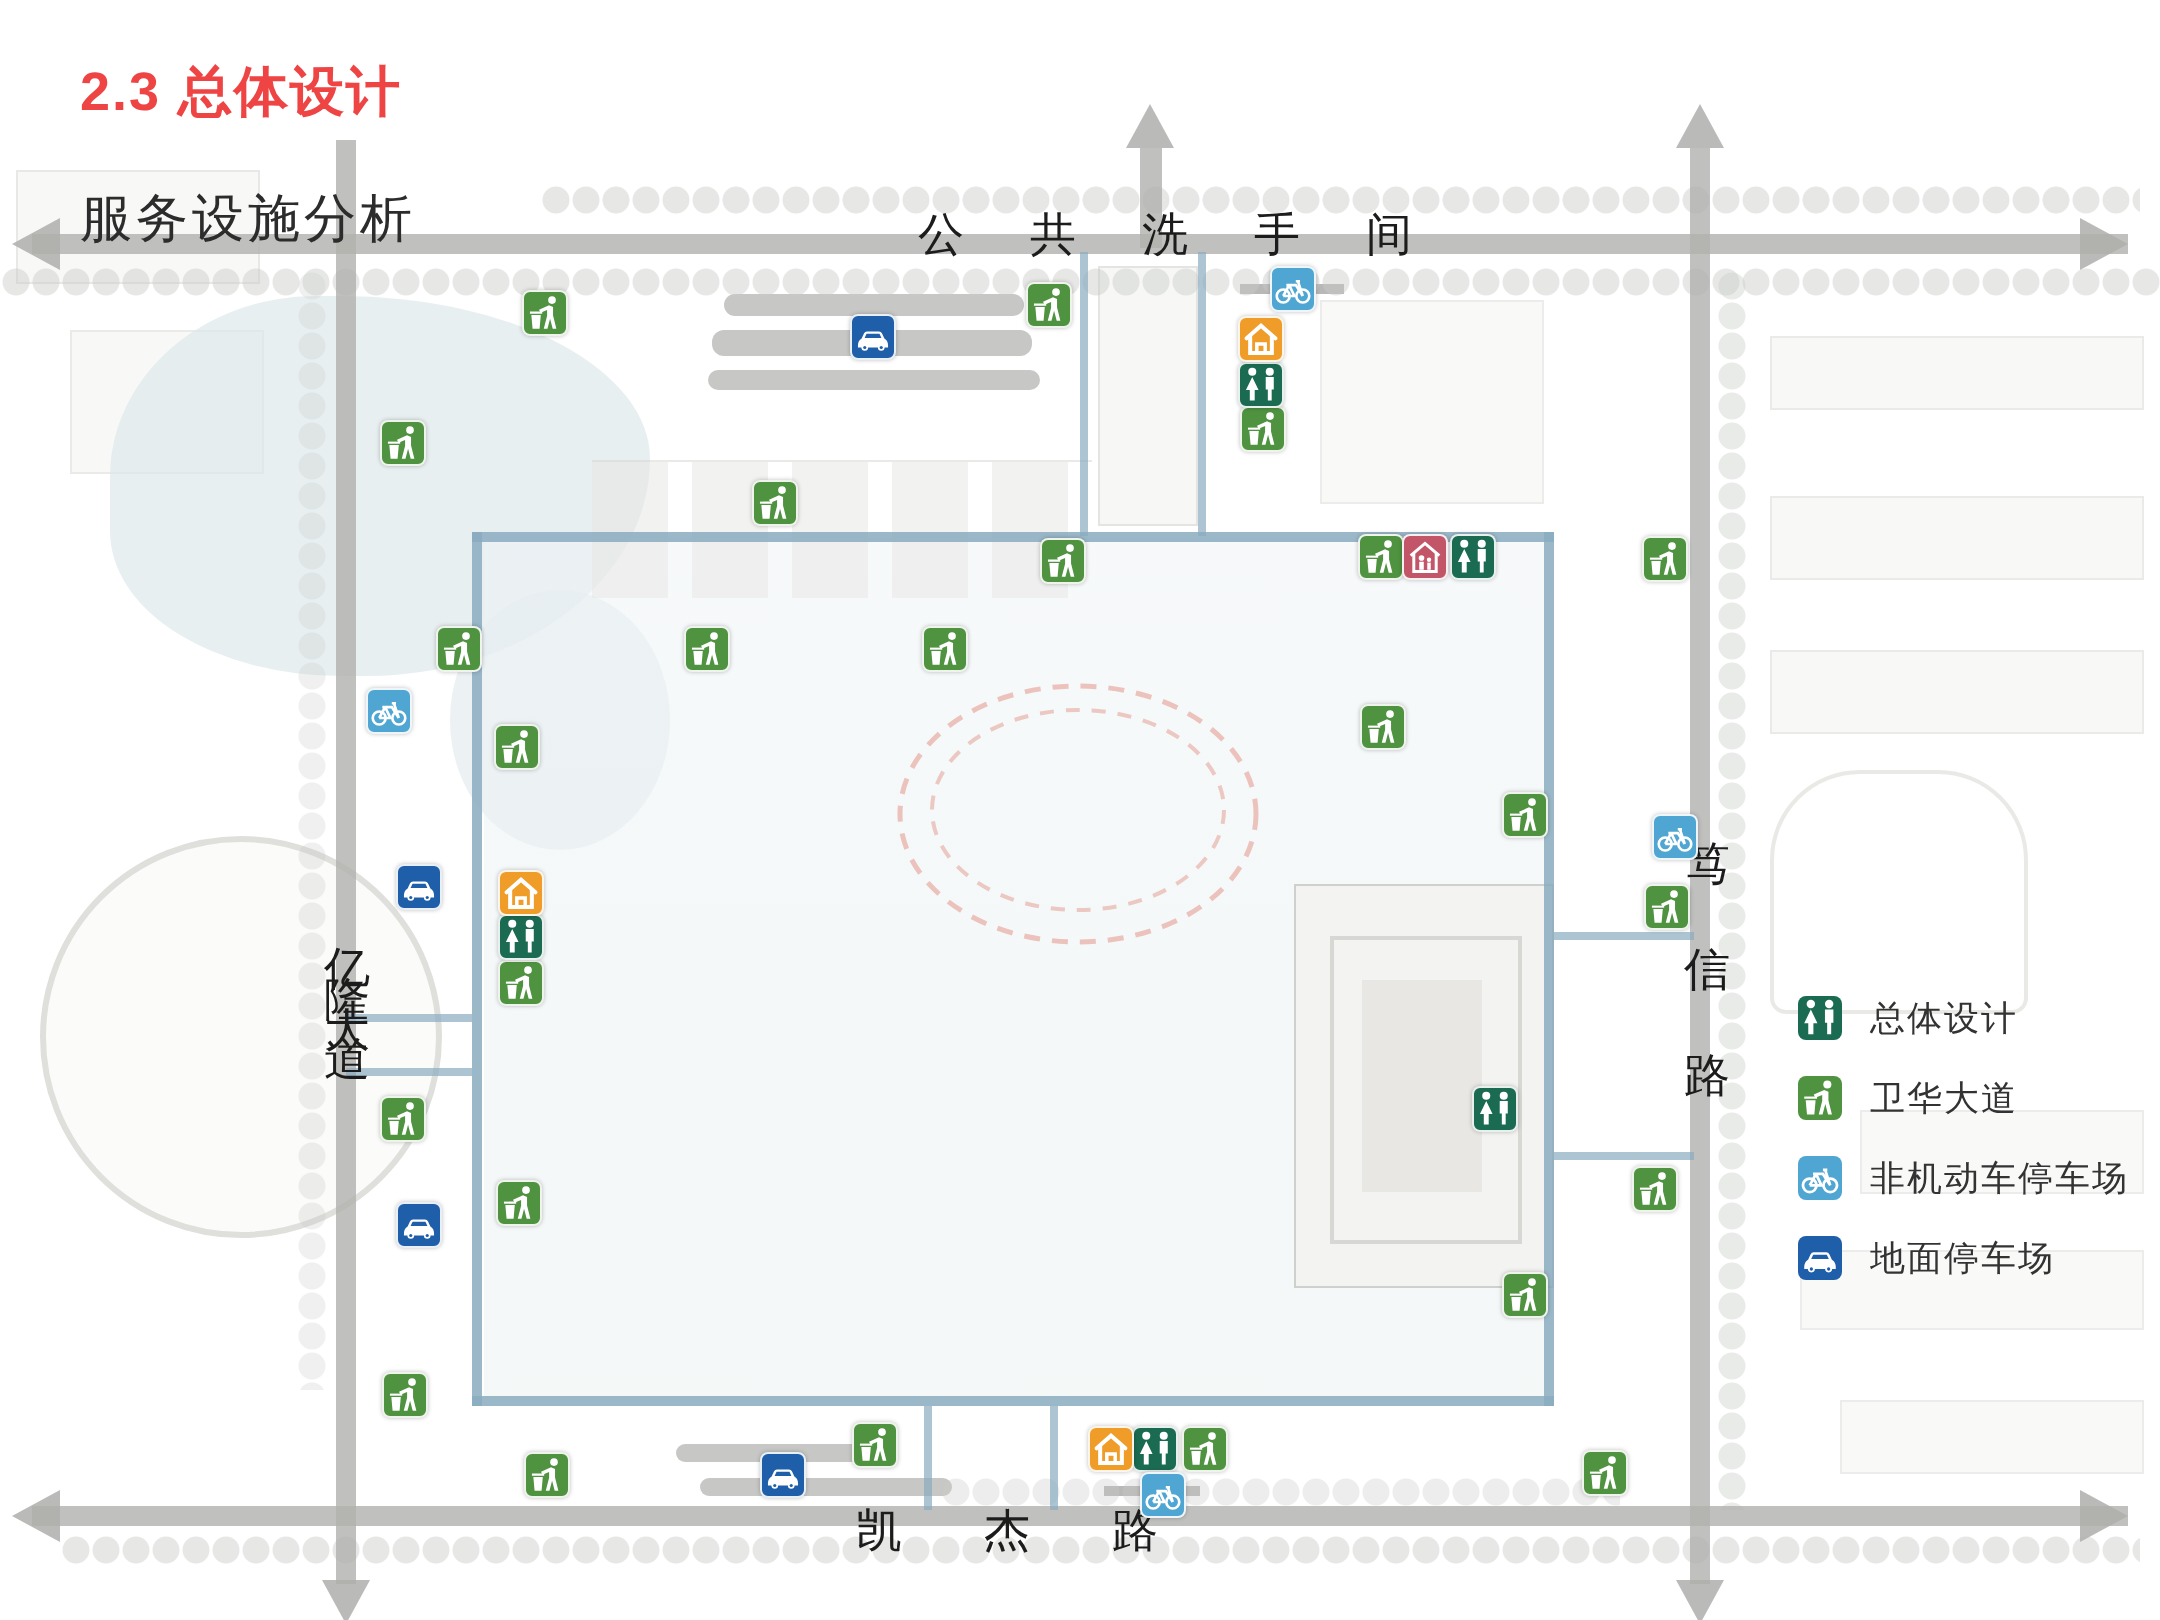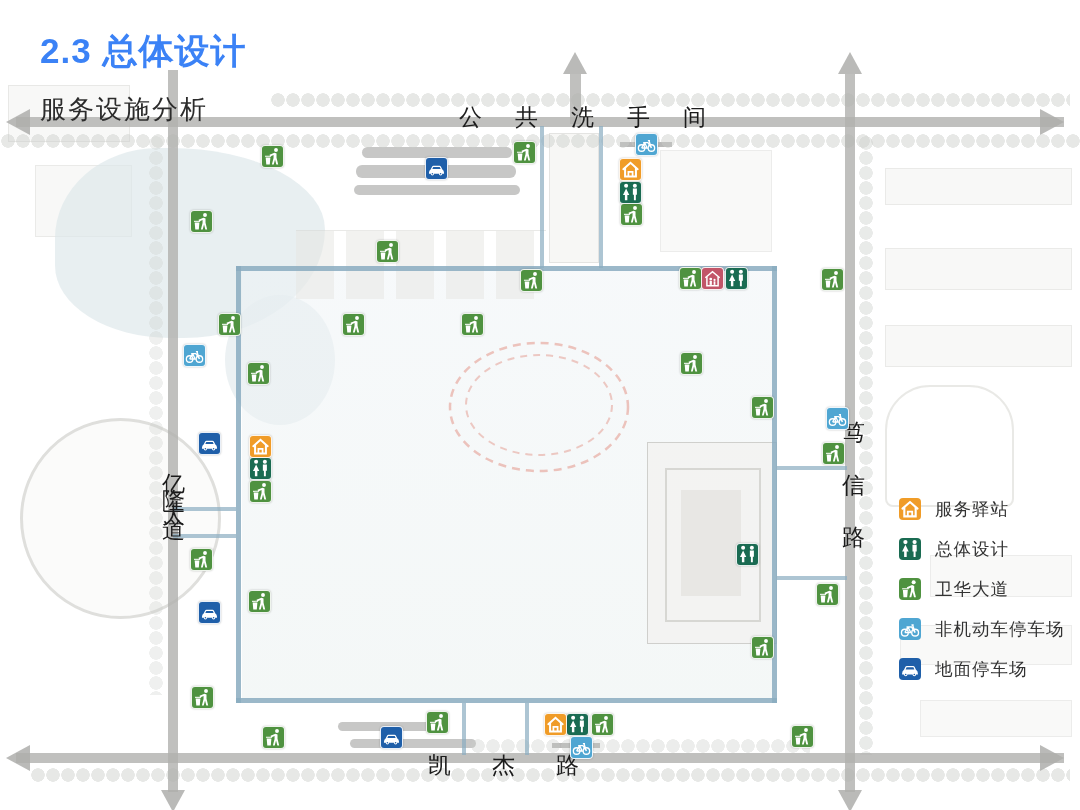--- a/index.html
+++ b/index.html
@@ -47,21 +47,21 @@
   .marker svg{width:100%;height:100%;display:block;}
 
   
   .legend{position:absolute;left:899px;top:497px;display:flex;flex-direction:column;gap:16px;z-index:8;}
   .legend-row{display:flex;align-items:center;gap:14px;}
   .legend-icon{width:22px;height:22px;border-radius:4px;flex:0 0 auto;}
   .legend-icon svg{width:100%;height:100%;display:block;}
   .legend-label{font-size:17.5px;color:#333;font-weight:500;letter-spacing:1px;white-space:nowrap;}
 
   
-  .title{position:absolute;left:40px;top:28px;font-size:35px;font-weight:bold;color:#3b82f6;
+  .title{position:absolute;left:40px;top:28px;font-size:27px;font-weight:bold;color:#ef4444;
          letter-spacing:1px;z-index:9;white-space:nowrap;}
   .subtitle{position:absolute;left:40px;top:92px;font-size:26px;color:#2c2c2c;
             letter-spacing:2px;z-index:9;white-space:nowrap;}
 </style>
 </head>
 <body>
 
 <svg width="0" height="0" style="position:absolute" aria-hidden="true">
   <symbol id="i-trash" viewBox="0 0 24 24">
     <circle cx="16" cy="4.6" r="2.2" fill="#fff"></circle>
@@ -392,28 +392,20 @@
         </svg>
       </div>
       <div class="marker" style="left: 379.5px; top: 725.5px; background: rgb(31, 95, 169); color: rgb(31, 95, 169);">
         <svg viewBox="0 0 24 24">
           <use href="#i-car-parking"></use>
         </svg>
       </div>
     </div>
 
   <div class="legend">
-    <div class="legend-row">
-      <div class="legend-icon" style="background: rgb(240, 156, 40); color: rgb(240, 156, 40);">
-          <svg viewBox="0 0 24 24">
-            <use href="#i-service-station"></use>
-          </svg>
-        </div>
-      <span class="legend-label">服务驿站</span>
-    </div>
     <div class="legend-row">
       <div class="legend-icon" style="background: rgb(26, 107, 82); color: rgb(26, 107, 82);">
           <svg viewBox="0 0 24 24">
             <use href="#i-restroom"></use>
           </svg>
         </div>
       <span class="legend-label">总体设计</span>
     </div>
     <div class="legend-row">
       <div class="legend-icon" style="background: rgb(79, 146, 64); color: rgb(79, 146, 64);">

